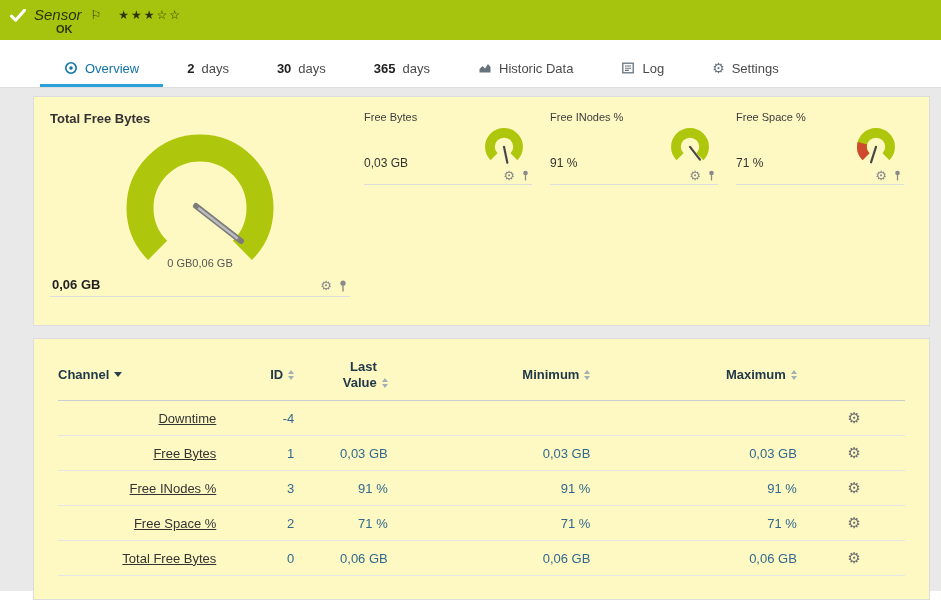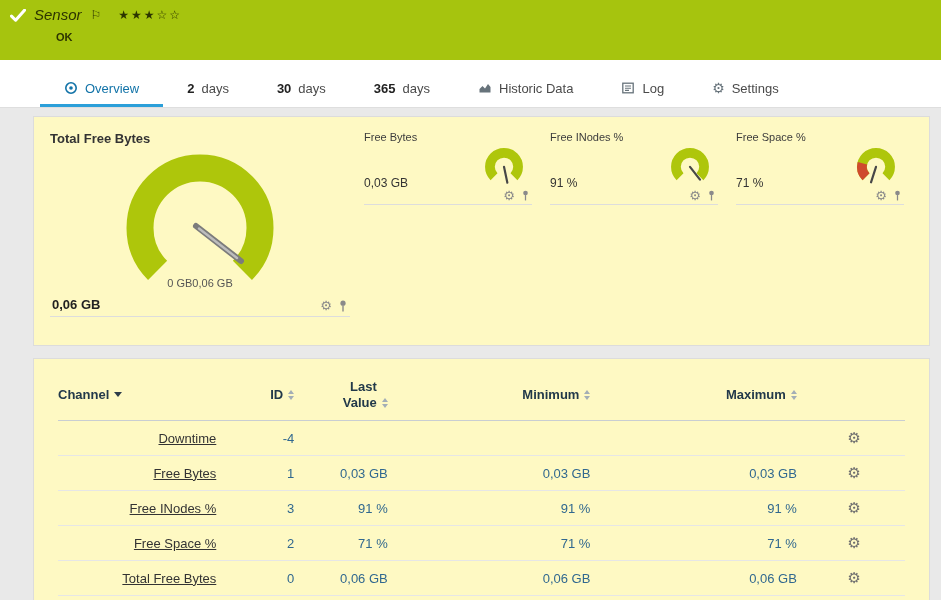--- a/index.html
+++ b/index.html
@@ -13,32 +13,32 @@
   *{box-sizing:border-box;}
   html,body{margin:0;padding:0;overflow:hidden;}
   body{
     width:941px;height:600px;
     font-family:"Liberation Sans","DejaVu Sans",sans-serif;
     background:#ffffff;color:#333;
   }
 
   
   .topbar{
-    height:60px;background:var(--brand-green);
+    height:40px;background:var(--brand-green);
     display:flex;align-items:flex-start;position:relative;
     padding:6px 0 0 10px;
   }
   .check-icon{margin-top:3px;flex:0 0 auto;}
   .titleblock{margin-left:8px;}
   .titleline{display:flex;align-items:center;gap:7px;}
   .kind{font-style:italic;font-size:15px;color:#2c3400;}
   .sensor-title{font-weight:bold;font-size:17px;color:#161b00;}
   .flag{font-size:12px;color:#2c3400;margin-left:2px;cursor:pointer;}
   .stars{font-size:12px;letter-spacing:2px;color:#2c3400;margin-left:10px;cursor:pointer;}
-  .status-ok{font-weight:bold;font-size:11px;color:#2c3400;margin:8px 0 0 22px;}
+  .status-ok{font-weight:bold;font-size:11px;color:#2c3400;margin:0 0 0 22px;}
 
   
   .tabs{
     display:flex;align-items:stretch;height:36px;margin-top:12px;
     border-bottom:1px solid #dedede;padding-left:40px;
   }
   .tab{
     display:flex;align-items:center;gap:7px;padding:0 24px;
     font-size:13px;color:#4a4a4a;cursor:pointer;white-space:nowrap;
     border-bottom:3px solid transparent;

